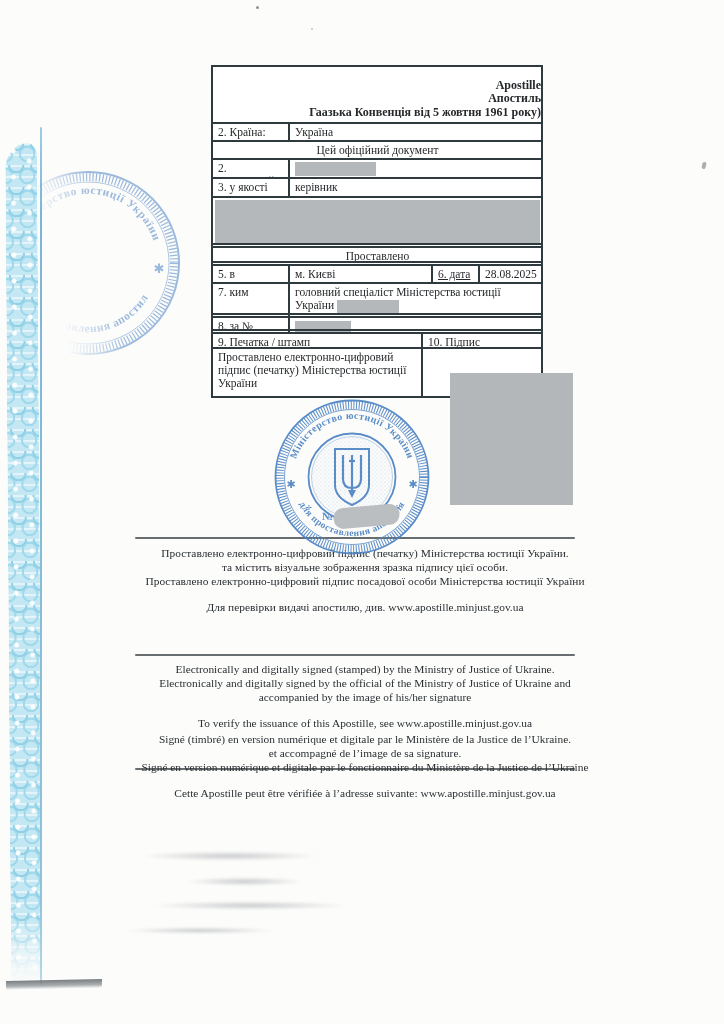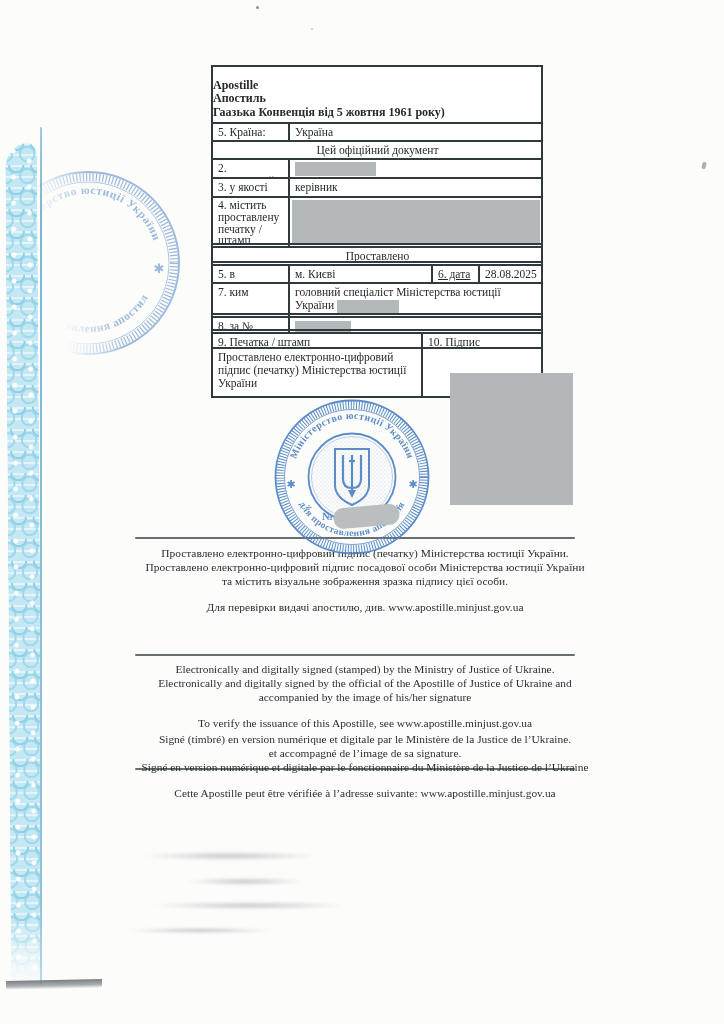--- a/index.html
+++ b/index.html
@@ -54,21 +54,21 @@
     content:"";position:absolute;left:-2px;right:-2px;top:-5px;height:0;
     border-top:2px solid var(--line);
   }
   .cell{box-sizing:border-box;padding:2px 4px 1px 5px;overflow:hidden;}
   .lab{width:77px;border-right:2px solid var(--line);flex:none;}
   .val{flex:1;position:relative;}
   .w135{width:143px;flex:none;border-right:2px solid var(--line);}
   .w47{width:47px;flex:none;border-right:2px solid var(--line);text-decoration:underline;}
   .w210{width:210px;flex:none;border-right:2px solid var(--line);}
   .center-cell{flex:1;text-align:center;}
-  .hdr{flex-direction:column;justify-content:center;text-align:left;font-weight:bold;font-size:12px;line-height:13.2px;padding-top:9px;}
+  .hdr{flex-direction:column;justify-content:center;text-align:right;font-weight:bold;font-size:12px;line-height:13.2px;padding-top:9px;}
   .red-box{display:inline-block;background:var(--red);vertical-align:middle;}
   .red-fill{position:absolute;left:2px;right:1px;top:2px;bottom:2px;background:var(--red);}
   
   .big-redact{
     position:absolute;left:450px;top:373px;width:123px;height:132px;
     background:#b4b7b9;z-index:6;
   }
   
   .stamp-main{position:absolute;left:267px;top:392px;width:170px;height:170px;z-index:5;opacity:.92;}
   .stamp-faded{
@@ -115,36 +115,35 @@
   <text x="-71" y="10" font-size="13" fill="#4d83c3" text-anchor="middle">✱</text>
 </svg>
 
 <div class="tbl">
   <div class="trow hdr first" style="height:55px">
     <div>Apostille</div>
     <div>Апостиль</div>
     <div>Гаазька Конвенція від 5 жовтня 1961 року)</div>
   </div>
   <div class="trow" style="height:18px">
-    <div class="cell lab">5. Країна:</div>
+    <div class="cell lab">2. Країна:</div>
     <div class="cell val">Україна</div>
   </div>
   <div class="trow" style="height:18px">
     <div class="cell center-cell">Цей офіційний документ</div>
   </div>
   <div class="trow" style="height:19px">
     <div class="cell lab">2. підписаний</div>
     <div class="cell val"><span class="red-box" style="width:81px;height:14px;margin-top:0px"></span></div>
   </div>
   <div class="trow" style="height:19px">
     <div class="cell lab">3. у якості</div>
     <div class="cell val">керівник</div>
   </div>
   <div class="trow" style="height:50px;line-height:11.8px">
-    <div class="cell lab">4. містить проставлену печатку / штамп</div>
     <div class="cell val">
         <span class="red-fill"></span>
       </div>
   </div>
   <div class="trow dbl" style="height:18px">
     <div class="cell center-cell">Проставлено</div>
   </div>
   <div class="trow dbl" style="height:18px">
     <div class="cell lab">5. в</div>
     <div class="cell w135">м. Києві</div>
@@ -214,28 +213,28 @@
   <text x="-30" y="43" font-size="11" font-weight="bold" fill="#4d83c3">№</text>
   <rect x="-22" y="30" width="66" height="21" rx="10" fill="#b6b9bb" transform="rotate(-5)"></rect>
 </svg>
 
 <div class="sep" style="top:537px"></div>
 <div class="sep" style="top:654px"></div>
 <div class="sep" style="top:768px"></div>
 
 <div class="blk" style="top:546px">
   <div>Проставлено електронно-цифровий підпис (печатку) Міністерства юстиції України.</div>
+  <div>та містить візуальне зображення зразка підпису цієї особи.</div>
   <div>Проставлено електронно-цифровий підпис посадової особи Міністерства юстиції України</div>
-  <div>та містить візуальне зображення зразка підпису цієї особи.</div>
   <div class="url-line">Для перевірки видачі апостилю, див. www.apostille.minjust.gov.ua</div>
 </div>
 
 <div class="blk" style="top:662px">
   <div>Electronically and digitally signed (stamped) by the Ministry of Justice of Ukraine.</div>
-  <div>Electronically and digitally signed by the official of the Apostille of Justice of Ukraine and</div>
+  <div>Electronically and digitally signed by the official of the Ministry of Justice of Ukraine and</div>
   <div>accompanied by the image of his/her signature</div>
   <div class="url-line">To verify the issuance of this Apostille, see www.apostille.minjust.gov.ua</div>
 </div>
 
 <div class="blk" style="top:732px">
   <div>Signé (timbré) en version numérique et digitale par le Ministère de la Justice de l’Ukraine.</div>
   <div>et accompagné de l’image de sa signature.</div>
   <div>Signé en version numérique et digitale par le fonctionnaire du Ministère de la Justice de l’Ukraine</div>
   <div class="url-line">Cette Apostille peut être vérifiée à l’adresse suivante: www.apostille.minjust.gov.ua</div>
 </div>

